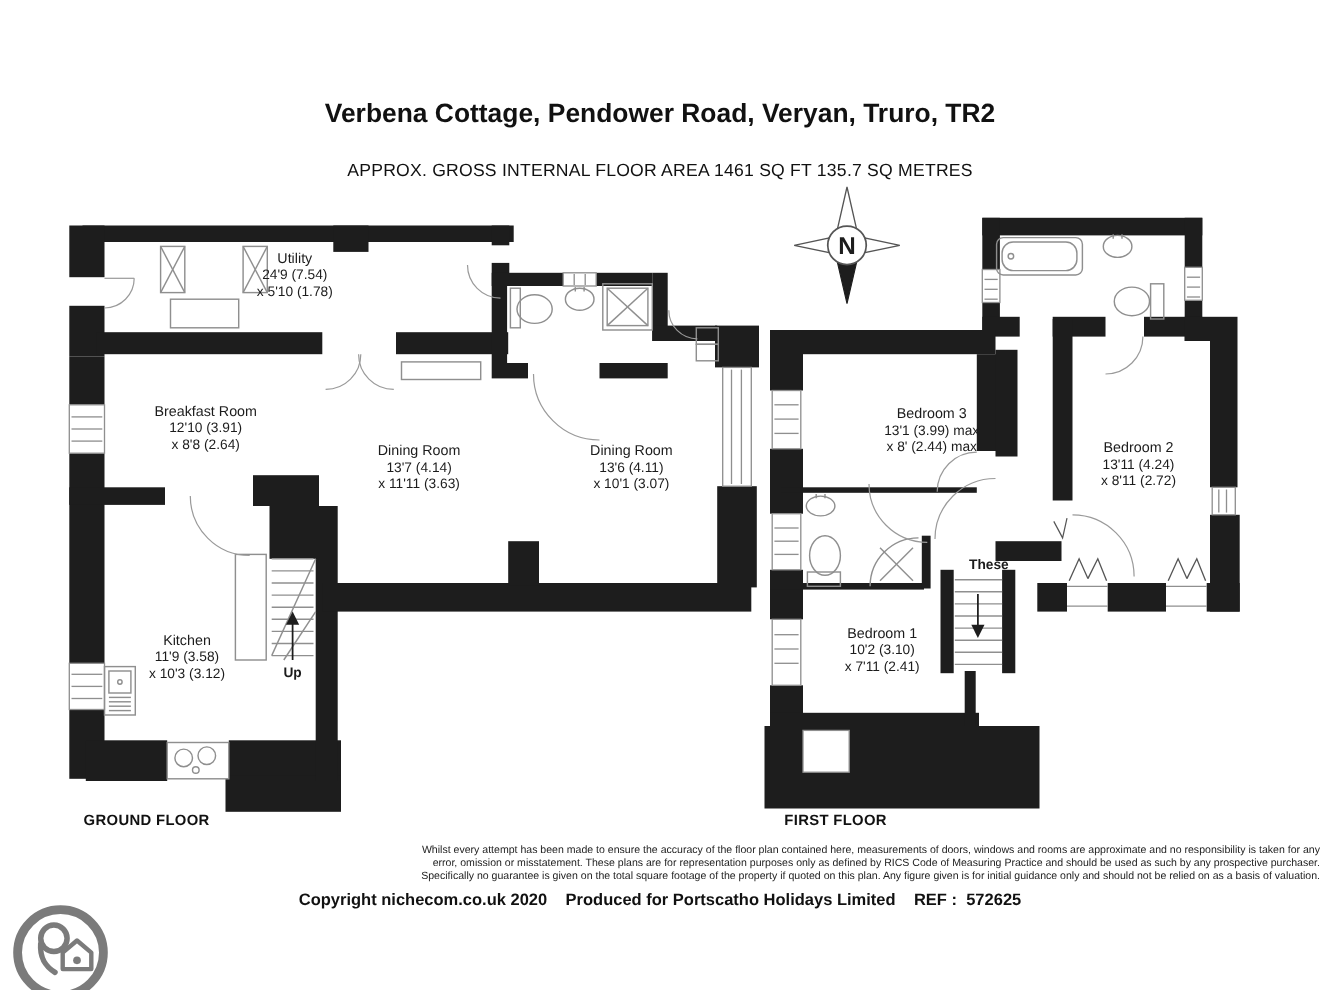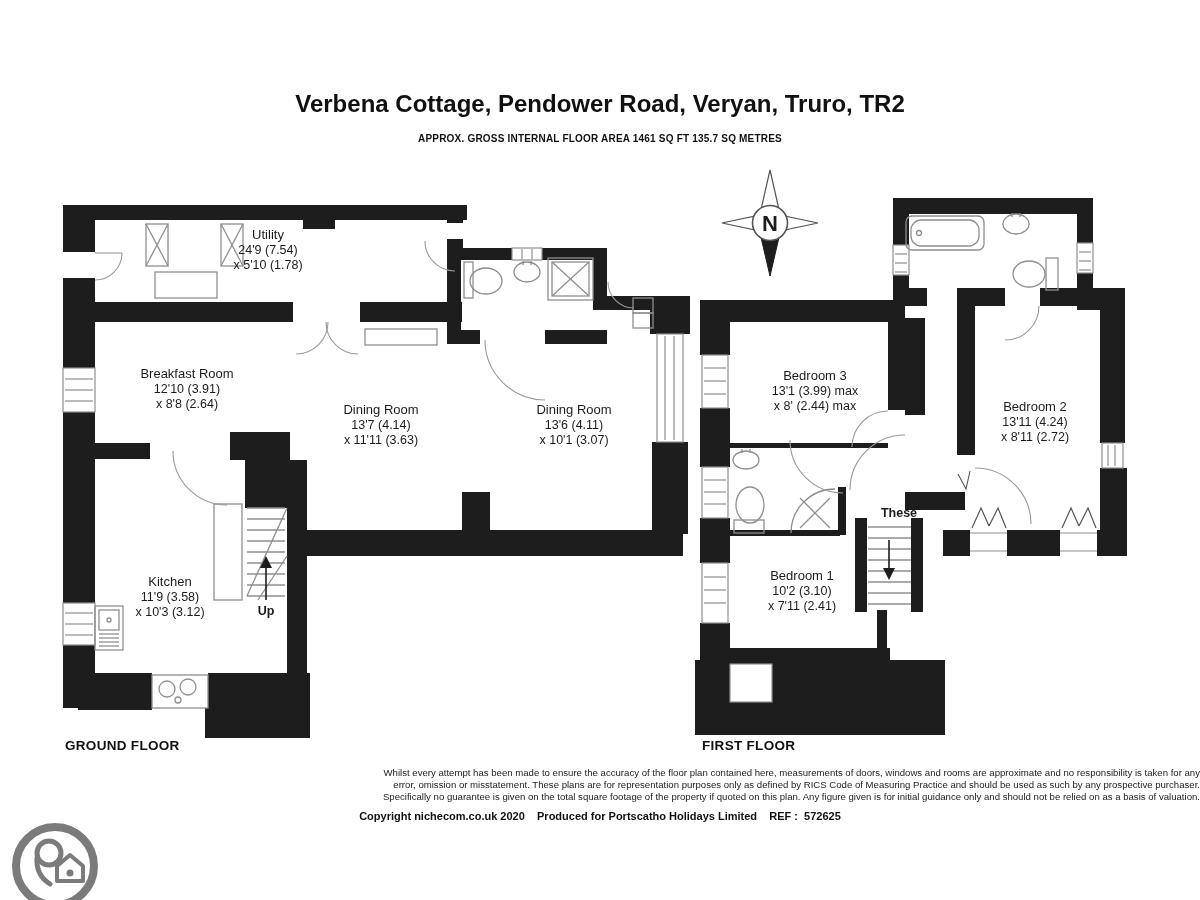--- a/index.html
+++ b/index.html
@@ -1,29 +1,29 @@
 <!DOCTYPE html>
 <html><head>
 <meta charset="utf-8">
 <style>
   html,body{margin:0;padding:0;background:#ffffff;}
   .page{position:relative;width:1200px;height:900px;background:#ffffff;overflow:hidden;
         font-family:"Liberation Sans", sans-serif;color:#1c1c1c;}
   .plan-svg{position:absolute;left:0;top:0;}
   .page-title{position:absolute;left:600px;top:90px;transform:translateX(-50%);
         font-size:24px;font-weight:bold;white-space:nowrap;color:#111;}
-  .page-subtitle{position:absolute;left:600px;top:133px;transform:translateX(-50%);
-        font-size:10px;font-weight:bold;white-space:nowrap;color:#111;letter-spacing:.2px;}
+  .page-subtitle{position:absolute;left:600px;top:147px;transform:translateX(-50%);
+        font-size:16px;font-weight:normal;white-space:nowrap;color:#111;letter-spacing:.2px;}
   .room-label{position:absolute;transform:translateX(-50%);text-align:center;
         font-size:12.5px;line-height:15.5px;white-space:nowrap;color:#1c1c1c;}
   .room-label .rname{font-weight:normal;font-size:13px;}
   .stair-label{position:absolute;transform:translateX(-50%);font-weight:bold;font-size:12.5px;color:#1c1c1c;}
-  .floor-label{position:absolute;font-weight:bold;font-size:13.5px;color:#111;letter-spacing:.3px;}
+  .floor-label{position:absolute;font-weight:bold;font-size:13.5px;color:#111;letter-spacing:.3px;margin-left:11px;}
   .disc{position:absolute;left:0;right:0;text-align:right;font-size:9.6px;color:#222;}
-  .copyright{position:absolute;left:0;right:0;text-align:center;font-size:11px;font-weight:bold;
+  .copyright{position:absolute;left:0;right:0;text-align:center;font-size:15px;font-weight:bold;
         color:#111;white-space:pre;}
 </style>
 </head>
 <body>
 
 <div class="page">
 
 <svg class="plan-svg" width="1200" height="900" viewBox="0 0 1200 900">
 
   <g fill="#1d1d1d" stroke="none">
@@ -300,21 +300,21 @@
     <div class="rname">Dining Room</div>
     <div>13'6 (4.11)</div>
     <div>x 10'1 (3.07)</div>
   </div>
   <div class="room-label" style="left:170px;top:574px">
     <div class="rname">Kitchen</div>
     <div>11'9 (3.58)</div>
     <div>x 10'3 (3.12)</div>
   </div>
 
-  <div class="room-label" style="left:815px;top:368px">
+  <div class="room-label" style="left:847px;top:368px">
     <div class="rname">Bedroom 3</div>
     <div>13'1 (3.99) max</div>
     <div>x 8' (2.44) max</div>
   </div>
   <div class="room-label" style="left:1035px;top:399px">
     <div class="rname">Bedroom 2</div>
     <div>13'11 (4.24)</div>
     <div>x 8'11 (2.72)</div>
   </div>
   <div class="room-label" style="left:802px;top:568px">

